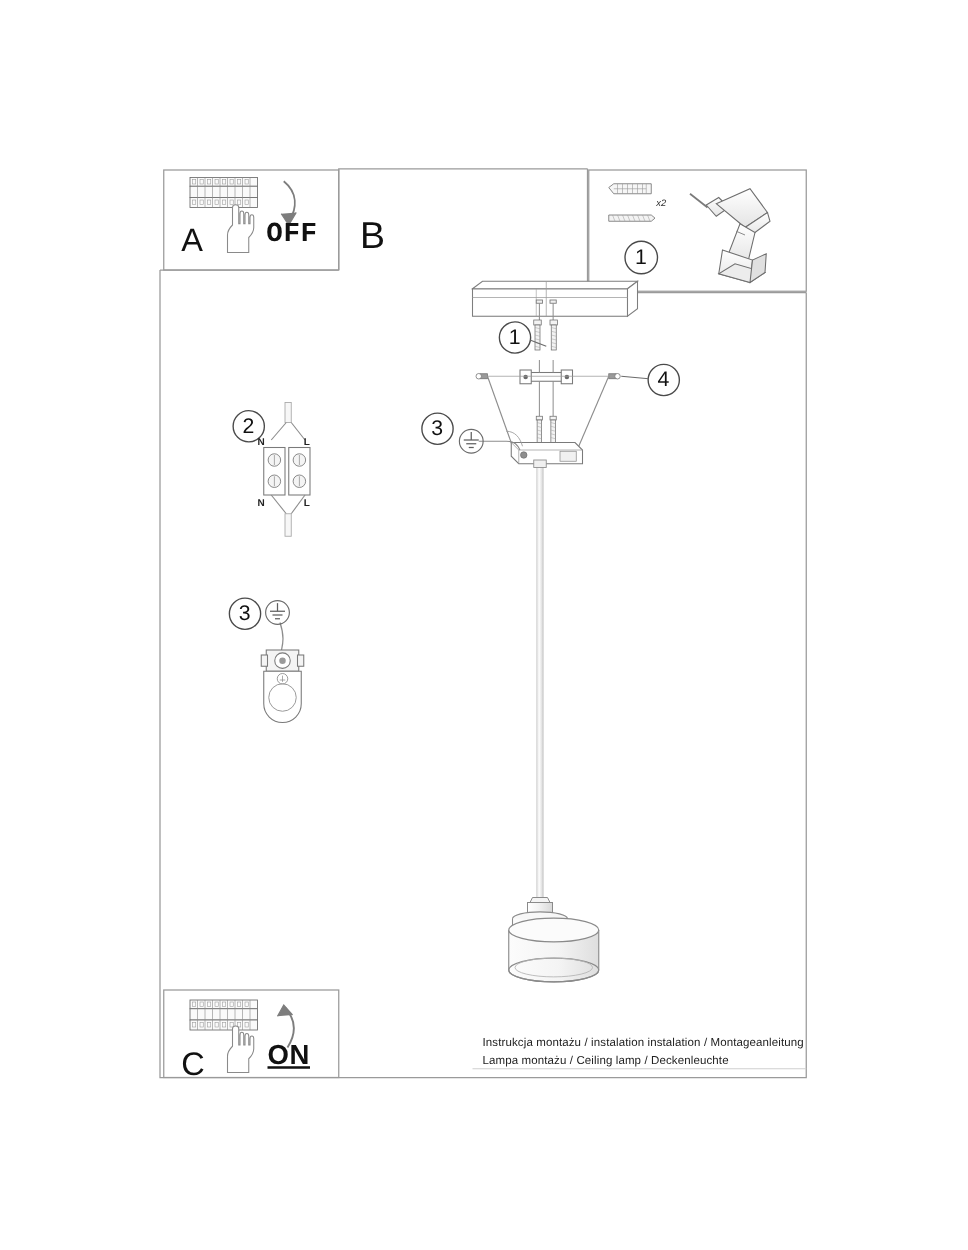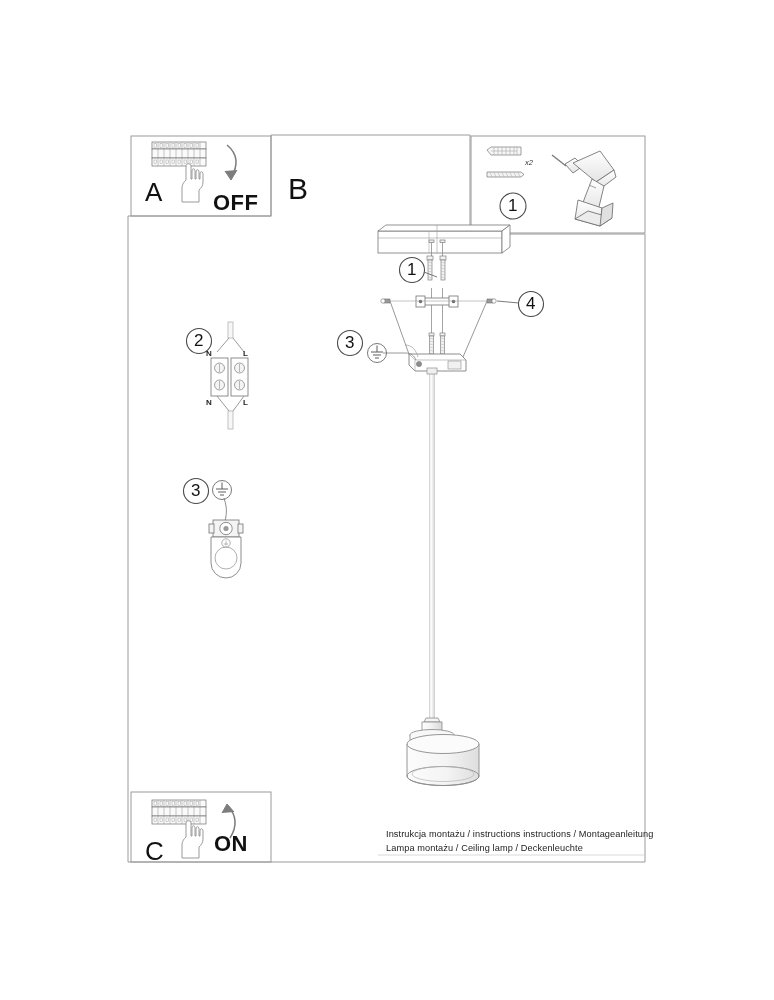--- a/index.html
+++ b/index.html
@@ -503,21 +503,21 @@
       <path d="M222,813 L227,804 L234,812" fill="#7d7d7d" stroke="#7d7d7d" stroke-width="1"></path>
     </g>
 
     <g>
       <line x1="378" y1="855" x2="645" y2="855" stroke="#cfcfcf" stroke-width="0.8"></line>
     </g>
   </svg>
 
   <div class="txt step-letter" style="left:145px; top:178px;">A</div>
 
-  <div class="txt onoff" style="left:213px; top:190px;">OFF</div>
+  <div class="txt onoff" style="left:213px; top:175px;font-family:Liberation Mono, monospace;">OFF</div>
 
   <div class="txt step-letter-big" style="left:288px; top:172px;">B</div>
 
   <div class="txt x2-label" style="left:508px; top:159px;margin-left:17px;">x2</div>
 
   <div class="txt callout-num" style="left:508px; top:196px;">1</div>
 
   <div class="txt callout-num" style="left:407px; top:260px;">1</div>
 
   <div class="txt callout-num" style="left:526px; top:294px;">4</div>
@@ -528,18 +528,18 @@
 
   <div class="txt callout-num" style="left:191px; top:481px;">3</div>
 
   <div class="txt nl-label" style="left:206px; top:349px;">N</div>
   <div class="txt nl-label" style="left:243px; top:349px;">L</div>
   <div class="txt nl-label" style="left:206px; top:398px;">N</div>
   <div class="txt nl-label" style="left:243px; top:398px;">L</div>
 
   <div class="txt step-letter" style="left:145px; top:837px;">C</div>
 
-  <div class="txt onoff" style="left:214px; top:831px;">ON</div>
-
-  <div class="txt footer-text" style="left:386px; top:829px;">Instrukcja montażu / instructions instructions / Montageanleitung</div>
+  <div class="txt onoff" style="left:214px; top:831px;text-decoration:underline;">ON</div>
+
+  <div class="txt footer-text" style="left:386px; top:829px;">Instrukcja montażu / instalation instalation / Montageanleitung</div>
   <div class="txt footer-text" style="left:386px; top:843px;">Lampa montażu / Ceiling lamp / Deckenleuchte</div>
 
 </div>
 
 </body></html>

